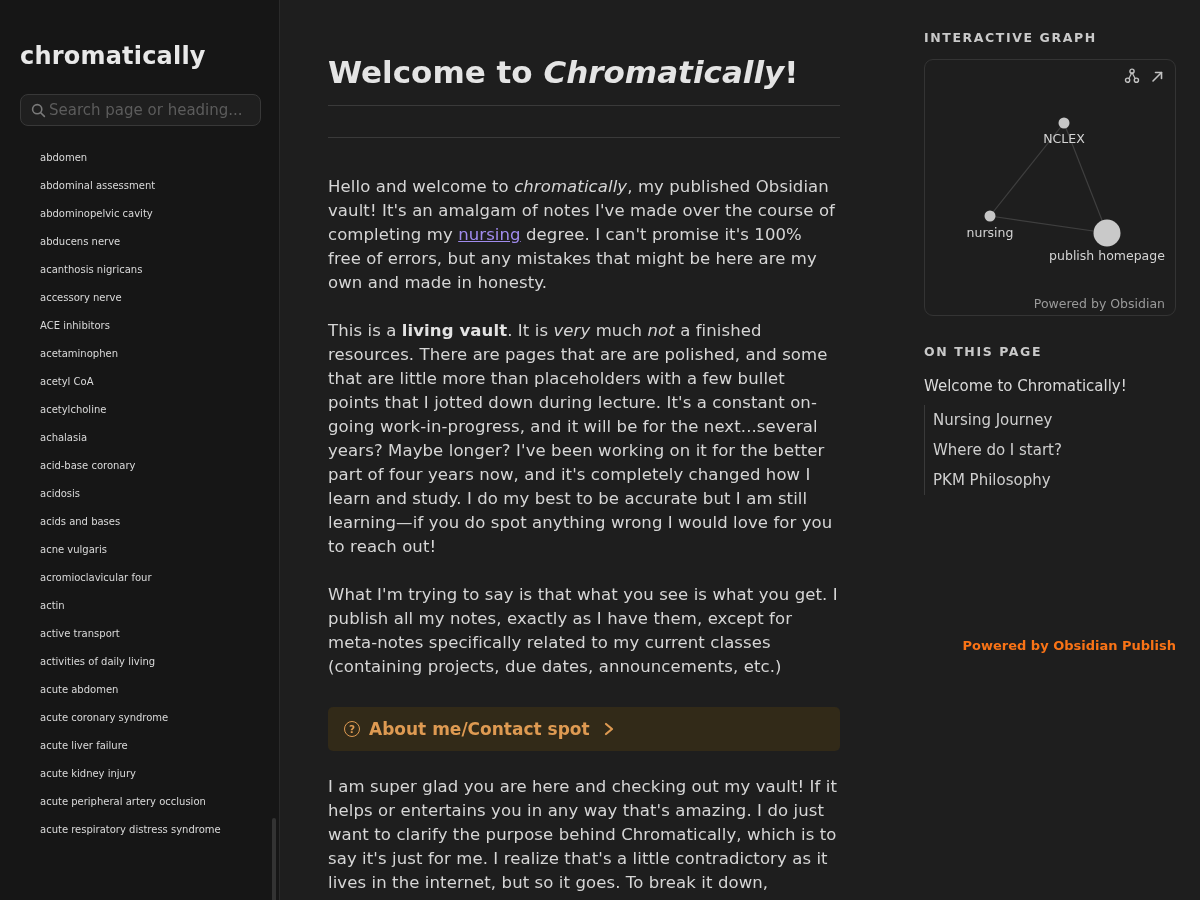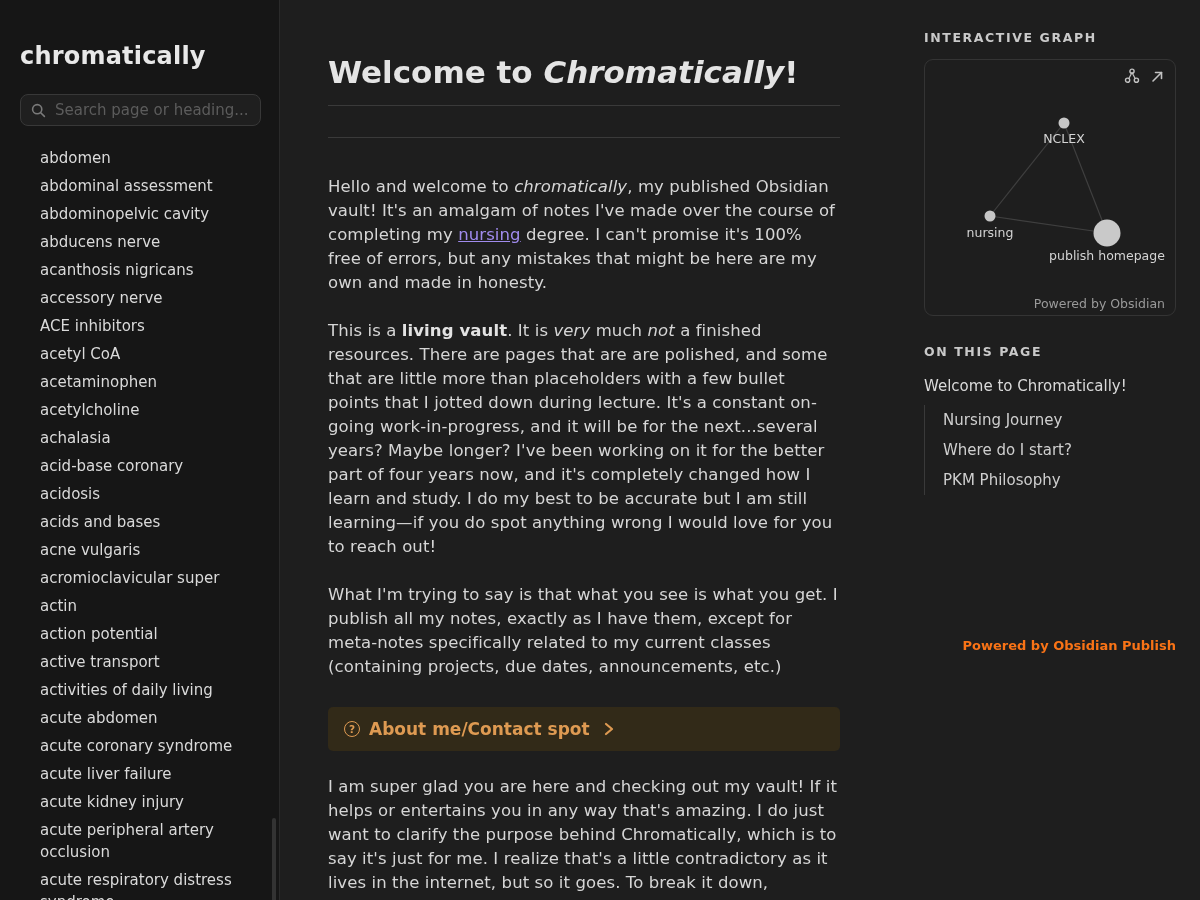--- a/index.html
+++ b/index.html
@@ -17,38 +17,38 @@
     border-right: 1px solid #2a2a2a;
     padding: 42px 18px 0 20px;
     position: relative;
     overflow: hidden;
   }
   .site-title {
     font-size: 24px; font-weight: 700; color: #e8e8e8;
     letter-spacing: .2px; margin-bottom: 24px;
   }
   .searchbox {
-    display: flex; align-items: center; gap: 9px;
+    display: flex; align-items: center; gap: 3px;
     background: #1f1f1f;
     border: 1px solid #383838;
     border-radius: 8px;
     height: 32px; padding: 0 10px;
     margin-bottom: 18px;
   }
   .searchbox svg { flex: 0 0 auto; }
   .searchbox input {
     background: transparent; border: 0; outline: none;
     color: #bdbdbd; font-size: 15px; width: 100%;
     font-family: inherit;
   }
   .searchbox input::placeholder { color: #5c5c5c; }
   .nav-list { display: block; }
   .nav-item {
     display: block;
-    font-size: 15px; line-height: 22px;
+    font-size: 10px; line-height: 22px;
     padding: 3px 0 3px 20px;
     color: #dadada; text-decoration: none;
     cursor: pointer;
   }
   .sidebar-scrollbar {
     position: absolute; right: 3px; top: 818px;
     width: 4px; height: 120px;
     background: #333333; border-radius: 2px;
   }
   
@@ -121,21 +121,21 @@
   .graph-tools svg { cursor: pointer; }
   .graph-powered {
     position: absolute; right: 10px; bottom: 4px;
     font-size: 12.5px; color: #9a9a9a;
   }
   .toc { margin-top: 2px; }
   .toc-top {
     display: block; font-size: 15px; color: #dadada;
     text-decoration: none; padding: 4px 0 10px 0; cursor: pointer;
   }
-  .toc-subs { border-left: 1px solid #3a3a3a; padding-left: 18px; }
+  .toc-subs { border-left: 1px solid #3a3a3a; padding-left: 8px; }
   .toc-sub {
     display: block; font-size: 15px; color: #cfcfcf;
     text-decoration: none; padding: 6px 0; cursor: pointer;
   }
   .site-footer {
     position: absolute; right: 24px; bottom: 19px;
     font-size: 13px; color: #f97316; font-weight: bold;
   }
   .graph-label {
     font-size: 12.5px; fill: #d4d4d4;
@@ -156,31 +156,30 @@
   </div>
 
   <nav class="nav-list" id="nav-list">
       <a class="nav-item">abdomen</a>
       <a class="nav-item">abdominal assessment</a>
       <a class="nav-item">abdominopelvic cavity</a>
       <a class="nav-item">abducens nerve</a>
       <a class="nav-item">acanthosis nigricans</a>
       <a class="nav-item">accessory nerve</a>
       <a class="nav-item">ACE inhibitors</a>
+      <a class="nav-item">acetaminophen</a>
       <a class="nav-item">acetyl CoA</a>
-      <a class="nav-item">acetaminophen</a>
       <a class="nav-item">acetylcholine</a>
       <a class="nav-item">achalasia</a>
       <a class="nav-item">acid-base coronary</a>
       <a class="nav-item">acidosis</a>
       <a class="nav-item">acids and bases</a>
       <a class="nav-item">acne vulgaris</a>
-      <a class="nav-item">acromioclavicular super</a>
+      <a class="nav-item">acromioclavicular four</a>
       <a class="nav-item">actin</a>
-      <a class="nav-item">action potential</a>
       <a class="nav-item">active transport</a>
       <a class="nav-item">activities of daily living</a>
       <a class="nav-item">acute abdomen</a>
       <a class="nav-item">acute coronary syndrome</a>
       <a class="nav-item">acute liver failure</a>
       <a class="nav-item">acute kidney injury</a>
       <a class="nav-item">acute peripheral artery occlusion</a>
       <a class="nav-item">acute respiratory distress syndrome</a>
     </nav>
 

